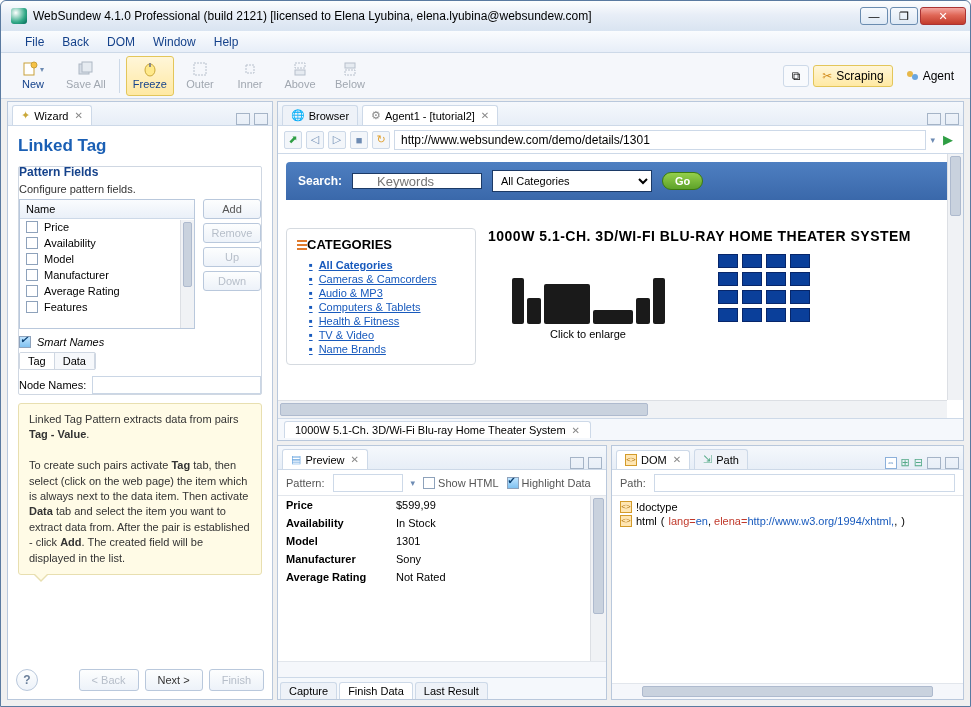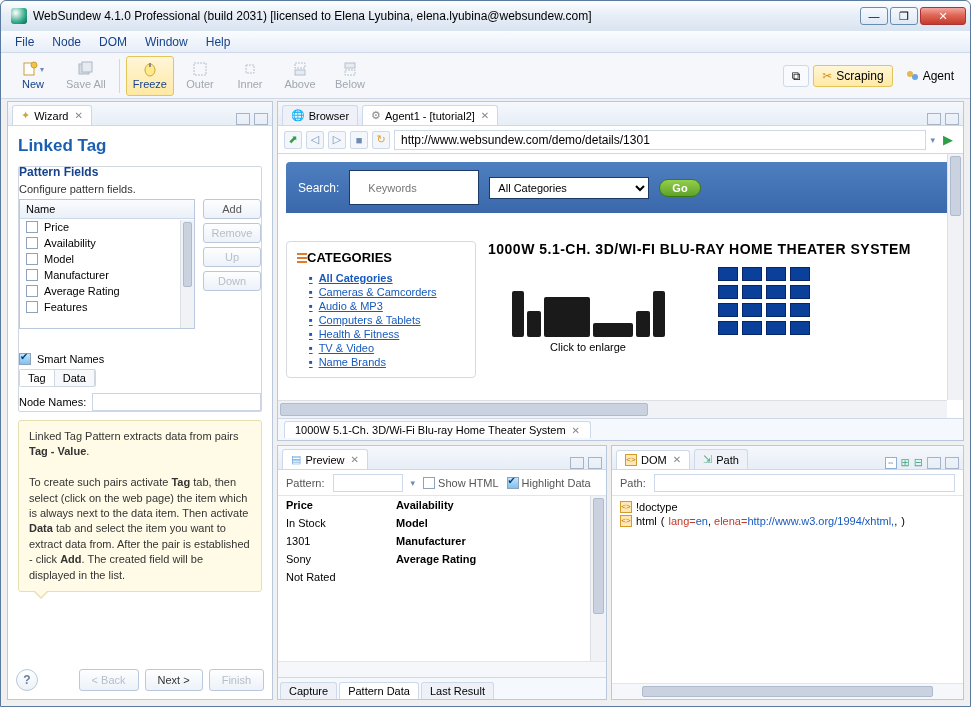--- a/index.html
+++ b/index.html
@@ -4,21 +4,21 @@
 <style>
   html,body{margin:0;padding:0;font-family:"Segoe UI",Tahoma,Arial,sans-serif;font-size:12px;color:#000;background:#fff;}
   *{box-sizing:border-box;}
   .window{width:971px;height:707px;border:1px solid #5a7aa0;border-radius:6px 6px 0 0;background:#f0f0f0;position:relative;display:flex;flex-direction:column;overflow:hidden;}
   .titlebar{height:30px;background:linear-gradient(#fdfefe,#e8eef7 45%,#d9e4f1);display:flex;align-items:center;padding:0 4px;border-top-left-radius:6px;border-top-right-radius:6px;}
   .titlebar .appicon{width:16px;height:16px;margin:0 6px;background:radial-gradient(circle at 30% 30%,#fff,#3a8 60%,#065 100%);border-radius:3px;}
   .titlebar .title{flex:1;color:#000;font-size:12px;white-space:nowrap;overflow:hidden;text-overflow:ellipsis;}
   .winbtns{display:flex;gap:2px;}
   .winbtn{width:28px;height:18px;border:1px solid #6a8cb0;border-radius:3px;display:flex;align-items:center;justify-content:center;font-size:11px;background:linear-gradient(#f6f9fd,#dee9f5);}
   .winbtn.close{width:46px;background:linear-gradient(#f3a6a0,#e06757 45%,#c23b2b);color:#fff;border-color:#a33;}
-  .menubar{height:22px;background:linear-gradient(#fafcfe,#e7eef8);border-bottom:1px solid #cdd9e8;display:flex;align-items:center;padding:0 6px;gap:2px;}
+  .menubar{height:22px;background:linear-gradient(#fafcfe,#e7eef8);border-bottom:1px solid #cdd9e8;display:flex;align-items:center;padding:0 16px;gap:2px;}
   .menuitem{padding:2px 8px;color:#15428b;border-radius:3px;}
   .toolbar{height:46px;background:#f5f7fb;border-bottom:1px solid #cdd9e8;display:flex;align-items:center;padding:4px 8px;gap:2px;}
   .tbtn{display:flex;flex-direction:column;align-items:center;justify-content:center;min-width:48px;height:40px;padding:2px 6px;border:1px solid transparent;border-radius:3px;color:#15428b;font-size:11px;gap:1px;}
   .tbtn.disabled{color:#a0a7b0;}
   .tbtn.sel{background:linear-gradient(#fff6d9,#ffe9a3);border-color:#e3c65a;}
   .tbtn .icn{width:16px;height:16px;}
   .tbtn .row{display:flex;align-items:center;gap:2px;}
   .tsep{width:1px;height:34px;background:#cdd9e8;margin:0 4px;}
   .right-tb{margin-left:auto;display:flex;align-items:center;gap:4px;}
   .chip{border:1px solid #cdd9e8;border-radius:3px;padding:3px 8px;display:flex;align-items:center;gap:4px;background:#f8fafd;}
@@ -40,21 +40,21 @@
   .pflist{flex:1;border:1px solid #b9c8dc;display:flex;flex-direction:column;min-height:130px;position:relative;}
   .pflist-head{background:linear-gradient(#fafcfe,#eaf0f8);border-bottom:1px solid #cdd9e8;padding:3px 6px;font-size:11px;}
   .pflist-body{flex:1;overflow:auto;}
   .pfi{display:flex;align-items:center;gap:6px;padding:2px 6px;font-size:11px;}
   .chk{width:12px;height:12px;border:1px solid #8ea2bb;background:#fff;display:inline-block;}
   .chk.on{background:linear-gradient(#bfe4ff,#7fc1f0);position:relative;}
   .chk.on:after{content:"✔";position:absolute;top:-3px;left:0;font-size:10px;color:#0a3f70;}
   .sbtns{display:flex;flex-direction:column;gap:4px;width:58px;}
   .sbtn{border:1px solid #b9c8dc;background:linear-gradient(#fdfefe,#edf2f9);border-radius:3px;padding:3px 0;text-align:center;font-size:11px;color:#555;}
   .sbtn.disabled{color:#b6bec9;}
-  .smart{display:flex;align-items:center;gap:6px;margin:24px 0 4px 0;font-size:11px;}
+  .smart{display:flex;align-items:center;gap:6px;margin:7px 0 4px 0;font-size:11px;font-style:italic;}
   .tagdata{display:flex;border:1px solid #cfd7e2;border-radius:2px;overflow:hidden;width:max-content;}
   .tgd{padding:2px 8px;font-size:11px;border-right:1px solid #cfd7e2;background:#f6f8fb;}
   .tgd.sel{background:#fff;}
   .npath{display:flex;align-items:center;gap:6px;margin-top:6px;font-size:11px;}
   .npath input{flex:1;border:1px solid #cad6e5;height:18px;font-size:11px;padding:0 4px;}
   .hint{position:relative;margin-top:8px;background:#fffbe6;border:1px solid #e8dfb0;border-radius:3px;padding:8px 10px;font-size:11px;color:#333;line-height:1.4;}
   .hint b{font-weight:bold;}
   .hint-tail{position:absolute;left:14px;bottom:-8px;width:0;height:0;border-left:8px solid transparent;border-right:8px solid transparent;border-top:8px solid #e8dfb0;}
   .hint-tail:after{content:"";position:absolute;left:-7px;top:-9px;width:0;height:0;border-left:7px solid transparent;border-right:7px solid transparent;border-top:7px solid #fffbe6;}
   .wiz-foot{display:flex;align-items:center;gap:6px;padding:8px;position:relative;z-index:3;}
@@ -68,22 +68,22 @@
   .urlbar{height:28px;display:flex;align-items:center;gap:4px;padding:3px 6px;border-bottom:1px solid #cdd9e8;}
   .urlbtn{width:18px;height:18px;border:1px solid #cdd9e8;border-radius:2px;background:#f3f6fa;display:flex;align-items:center;justify-content:center;color:#6d8bb3;font-size:11px;}
   .urlfield{flex:1;border:1px solid #cdd9e8;height:20px;padding:0 6px;font-size:12px;background:#fff;}
   .page{flex:1;overflow:hidden;position:relative;display:flex;flex-direction:column;}
   .page-scroll{position:absolute;right:0;top:0;bottom:18px;width:16px;background:#f0f2f5;border-left:1px solid #dcdfe4;}
   .page-scroll .th{position:absolute;top:2px;left:2px;right:2px;height:60px;background:#c9d2de;border:1px solid #aebace;border-radius:2px;}
   .page-hscroll{position:absolute;left:0;right:16px;bottom:0;height:18px;background:#f0f2f5;border-top:1px solid #dcdfe4;}
   .page-hscroll .th{position:absolute;left:2px;top:2px;bottom:2px;width:55%;background:#c9d2de;border:1px solid #aebace;border-radius:2px;}
   .demo{margin:8px 8px 0 8px;min-width:820px;}
   .searchbar{background:linear-gradient(#4e7fc1,#3a68aa);padding:8px 12px;color:#fff;display:flex;align-items:center;gap:10px;border-radius:4px 4px 0 0;}
-  .searchbar label{font-weight:normal;text-align:center;}
-  .searchbar input{height:35px;border:1px solid #1c3a66;padding:0 18px;font-size:11px;width:130px;color:#888;}
+  .searchbar label{font-weight:bold;text-align:center;}
+  .searchbar input{height:16px;border:1px solid #1c3a66;padding:0 24px;font-size:13px;width:130px;color:#888;}
   .searchbar select{height:22px;border:1px solid #1c3a66;font-size:11px;width:160px;background:#fff;color:#000;padding:0 4px;}
   .gobtn{background:linear-gradient(#94cf4b,#5ea22a);border:1px solid #3c7a10;color:#fff;border-radius:10px;padding:2px 12px;font-size:11px;font-weight:bold;}
   .content-row{display:flex;gap:12px;margin-top:28px;}
   .catbox{width:190px;border:1px solid #d5dae0;border-radius:4px;padding:8px 10px;background:#fff;}
   .catbox h4{margin:0 0 6px 0;font-size:13px;display:flex;align-items:center;}
   .catbox h4 .bars{display:inline-flex;flex-direction:column;gap:2px;}
   .catbox h4 .bars span{display:block;width:10px;height:2px;background:#e07b2e;}
   .catbox ul{list-style:none;padding:0 0 0 12px;margin:0;}
   .catbox li{color:#185abd;text-decoration:underline;font-size:11px;padding:1px 0;white-space:nowrap;}
   .catbox li::before{content:"■";color:#185abd;font-size:6px;margin-right:6px;position:relative;top:-2px;}
@@ -125,31 +125,31 @@
   .pv-vscroll{position:absolute;right:0;top:0;bottom:0;width:16px;background:#f0f2f5;border-left:1px solid #dcdfe4;}
   .pv-vscroll .th{position:absolute;top:2px;left:2px;right:2px;height:70%;background:#c9d2de;border:1px solid #aebace;border-radius:2px;}
 </style>
 </head>
 <body>
 
 <div class="window">
 
   <div class="titlebar">
     <div class="appicon"></div>
-    <div class="title">WebSundew 4.1.0 Professional (build 2031) [licensed to Elena Lyubina, elena.lyubina@websundew.com]</div>
+    <div class="title">WebSundew 4.1.0 Professional (build 2121) [licensed to Elena Lyubina, elena.lyubina@websundew.com]</div>
     <div class="winbtns">
       <div class="winbtn">—</div>
       <div class="winbtn">❐</div>
       <div class="winbtn close">✕</div>
     </div>
   </div>
 
   <div class="menubar">
     <div class="menuitem">File</div>
-    <div class="menuitem">Node</div>
+    <div class="menuitem">Back</div>
     <div class="menuitem">DOM</div>
     <div class="menuitem">Window</div>
     <div class="menuitem">Help</div>
   </div>
 
   <div class="toolbar">
     <div class="tbtn">
       <div class="row">
           <span class="icn">
             <svg width="16" height="16">
@@ -462,37 +462,38 @@
                 <span>Show HTML</span>
               </span>
             <span class="cb">
                 <span class="chk on"></span>
                 <span>Highlight Data</span>
               </span>
           </div>
           <div class="preview-body">
             <div class="kv" id="kv">
                 <div class="k">Price</div>
+                <div>$599,99</div>
                 <div class="k">Availability</div>
                 <div>In Stock</div>
                 <div class="k">Model</div>
                 <div>1301</div>
                 <div class="k">Manufacturer</div>
                 <div>Sony</div>
                 <div class="k">Average Rating</div>
                 <div>Not Rated</div>
               </div>
             <div class="pv-vscroll">
                 <div class="th"></div>
               </div>
           </div>
           <div class="mini-sb"></div>
           <div class="preview-foot">
             <div class="t in">Capture</div>
-            <div class="t">Pattern Data</div>
+            <div class="t">Finish Data</div>
             <div class="t in">Last Result</div>
           </div>
         </div>
 
         <div class="pane dom">
           <div class="panetabs">
             <div class="dom-tabs">
               <div class="ptab">
                 <span class="nico">&lt;&gt;</span>
                 <span>DOM</span>

